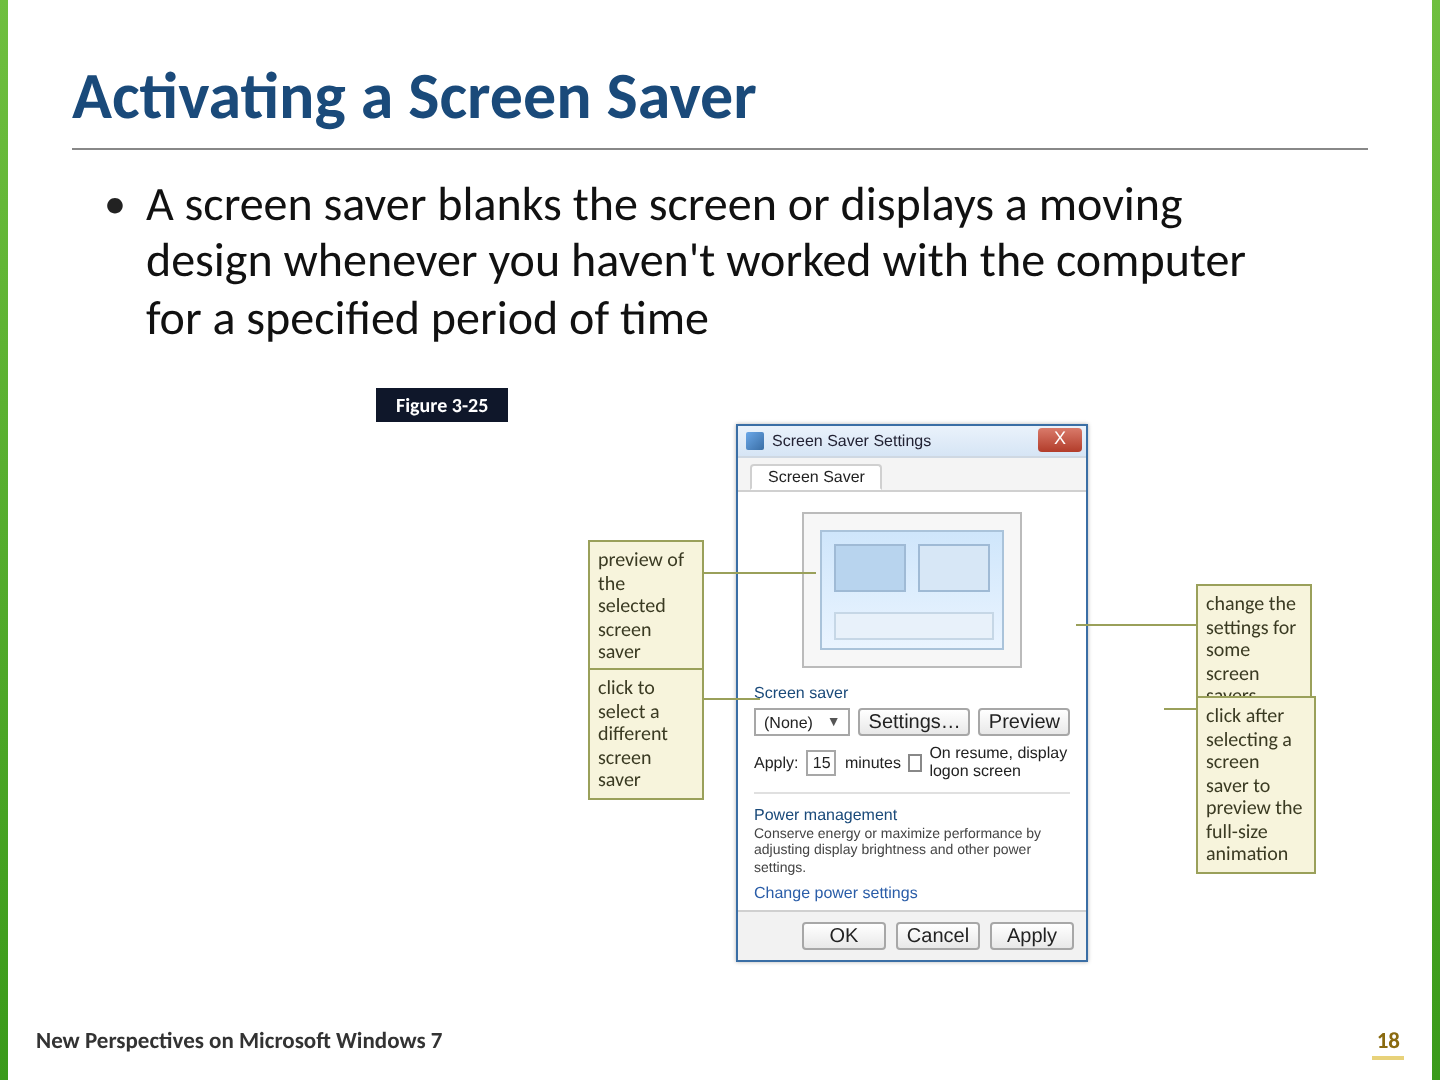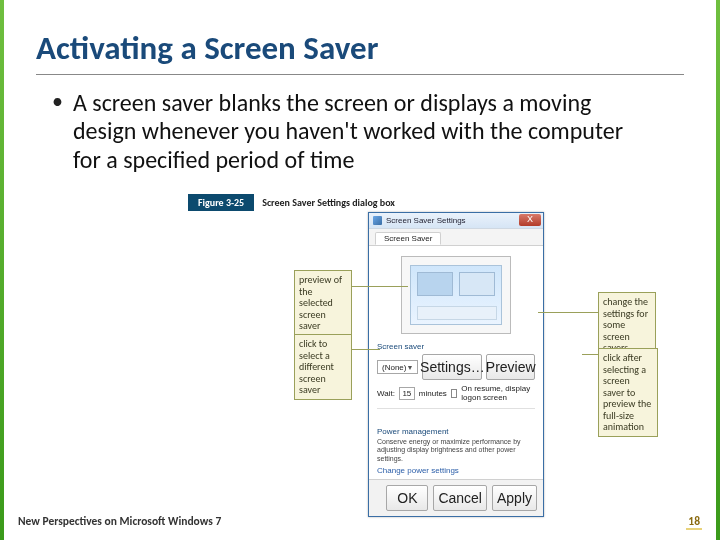--- a/index.html
+++ b/index.html
@@ -51,21 +51,21 @@
     width: 408px;
   }
   .fig-label {
     position: absolute;
     left: 0; top: 0;
     display: flex;
     align-items: center;
     font-size: 10px;
   }
   .fig-bar {
-    background: #0c4a6e; color: #fff;
+    background: #0f172a; color: #fff;
     padding: 2px 10px;
     font-weight: 600;
   }
   .fig-caption {
     color: #222;
     padding-left: 8px;
     font-weight: 600;
   }
   .dialog {
     position: absolute;
@@ -140,36 +140,36 @@
   .mi-b { position:absolute; right:6px; top:6px; width:36px; height:24px; background:#d7e7f6; border:1px solid #9fbad5;}
   .mi-c { position:absolute; left:6px; bottom:4px; width:80px; height:14px; background:#e8f1fa; border:1px solid #c6d7e6;}
   .dlg-section-label { font-size: 8px; color:#1a4a7a; margin-top:2px; }
   .ss-row { display:flex; gap:4px; align-items:center; margin: 3px 0 4px 0;}
   .ss-select {
     flex:1; height:14px; border:1px solid #a7a7a7; background:#fff;
     padding: 0 4px; display:flex; align-items:center; justify-content:space-between;
   }
   .ss-caret { font-size:7px; color:#555;}
   .ss-btn {
-    height:14px; min-width:42px; padding:12px 4px;
+    height:14px; min-width:42px; padding:0 4px;
     border:1px solid #a7a7a7; background:linear-gradient(#fff,#e8e8e8);
     display:flex; align-items:center; justify-content:center;
-    font-size:14px; border-radius:2px;
+    font-size:10px; border-radius:2px;
     text-align: center;
     white-space: nowrap;
   }
   .wait-row { display:flex; align-items:center; gap:4px; font-size:8px; margin-bottom:6px;}
   .spin {
     width:24px; height:13px; border:1px solid #a7a7a7; background:#fff;
     display:flex; align-items:center; justify-content:center;
   }
   .chk {
     width:9px; height:9px; border:1px solid #888; background:#fff; display:inline-block;
   }
-  .pm-row { border-top:1px solid #e0e0e0; padding-top:16px;}
+  .pm-row { border-top:1px solid #e0e0e0; padding-top:4px;}
   .pm-text { font-size:7px; color:#444; line-height:1.2; margin:2px 0 3px 0;}
   .pm-link { font-size:8px; color:#2a5da8; margin-top:10px;}
   .dlg-footer {
     border-top:1px solid #d0d0d0; background:#f2f2f2;
     display:flex; justify-content:flex-end; gap:5px; padding:5px 6px;
   }
   .callout {
     position: absolute;
     width: 58px;
     background: #f7f4dc;
@@ -212,21 +212,20 @@
 
 <div class="bullet-row">
   <div class="bullet-dot">•</div>
   <div class="bullet-text">A screen saver blanks the screen or displays a moving design whenever you haven't worked with the computer for a specified period of time</div>
 </div>
 
 <div class="figure-wrap">
 
   <div class="fig-label">
     <span class="fig-bar">Figure 3-25</span>
-    <span class="fig-caption">Screen Saver Settings dialog box</span>
   </div>
 
   <div class="dialog">
     <div class="dlg-titlebar">
       <span class="dlg-icon"></span>
       <span class="dlg-title">Screen Saver Settings</span>
       <span class="dlg-close">X</span>
     </div>
     <div class="dlg-tabstrip">
       <span class="dlg-tab">Screen Saver</span>
@@ -244,21 +243,21 @@
       <div class="ss-row">
         <div class="ss-select">
           <span>(None)</span>
           <span class="ss-caret">▼</span>
         </div>
         <div class="ss-btn">Settings…</div>
         <div class="ss-btn">Preview</div>
       </div>
 
       <div class="wait-row">
-        <span>Wait:</span>
+        <span>Apply:</span>
         <span class="spin">
             <span>15</span>
           </span>
         <span>minutes</span>
         <span class="chk"></span>
         <span>On resume, display logon screen</span>
       </div>
 
       <div class="pm-row">
         <div class="dlg-section-label">Power management</div>

